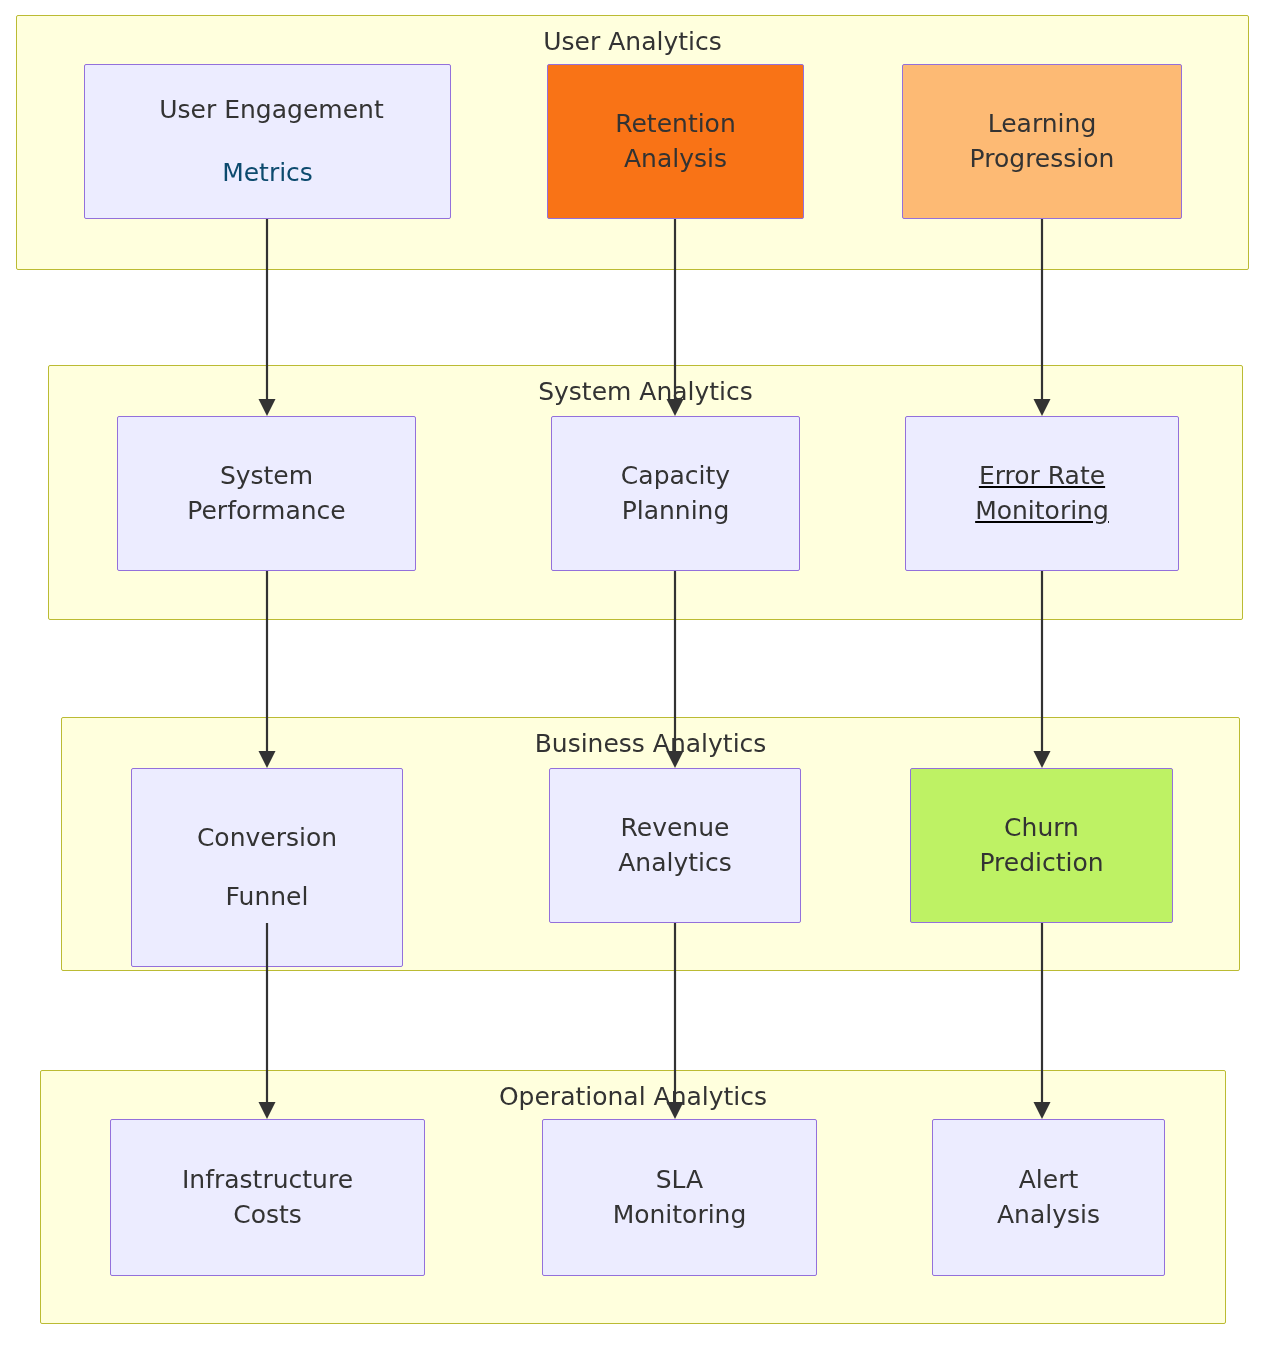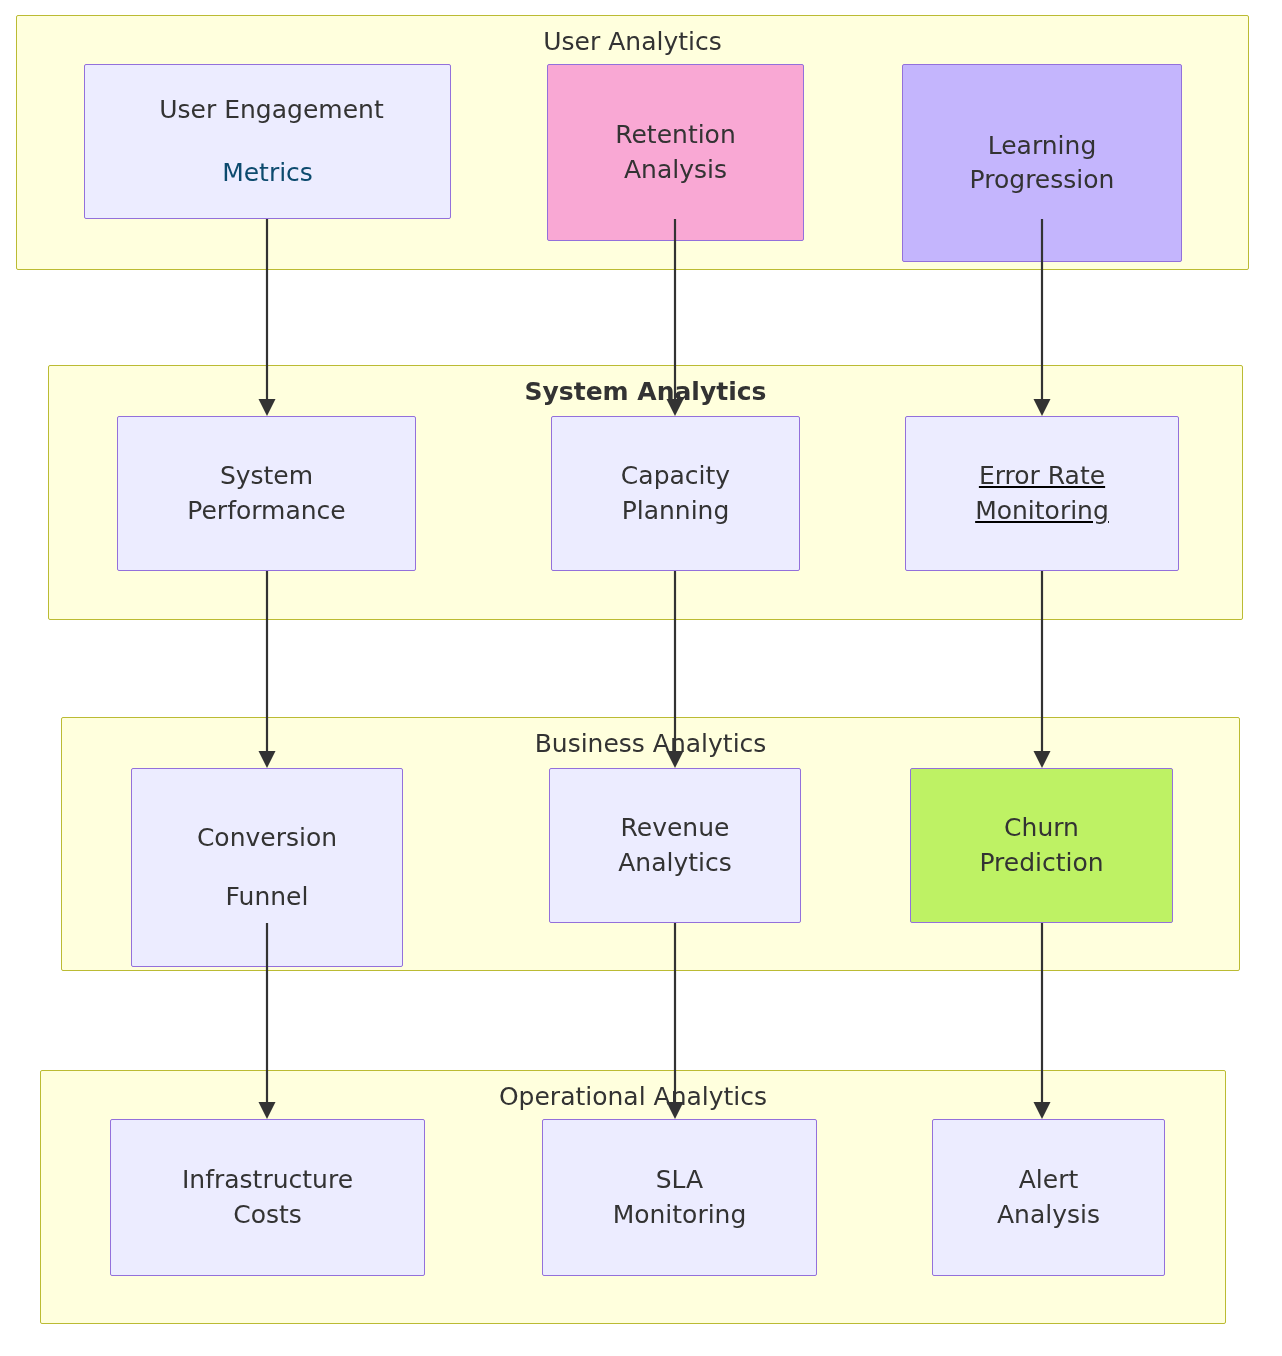--- a/index.html
+++ b/index.html
@@ -106,38 +106,38 @@
       <g>
         <line x1="1042" y1="923" x2="1042" y2="1105" stroke="#333333" stroke-width="2.2"></line>
         <polygon points="1033.5,1102 1050.5,1102 1042,1119" fill="#333333"></polygon>
       </g>
     </svg>
   <div id="cluster-layer">
       <div class="cluster" style="left: 16px; top: 15px; width: 1233px; height: 255px; background: rgb(255, 255, 221); border-color: rgb(187, 187, 51);">
         <div class="cluster-title" style="color: rgb(51, 51, 51);">User Analytics</div>
       </div>
       <div class="cluster" style="left: 48px; top: 365px; width: 1195px; height: 255px; background: rgb(255, 255, 221); border-color: rgb(187, 187, 51);">
-        <div class="cluster-title" style="color: rgb(51, 51, 51); font-weight: bold;">System Analytics</div>
+        <div class="cluster-title" style="color: rgb(51, 51, 51);">System Analytics</div>
       </div>
       <div class="cluster" style="left: 61px; top: 717px; width: 1179px; height: 254px; background: rgb(255, 255, 221); border-color: rgb(187, 187, 51);">
         <div class="cluster-title" style="color: rgb(51, 51, 51);">Business Analytics</div>
       </div>
       <div class="cluster" style="left: 40px; top: 1070px; width: 1186px; height: 254px; background: rgb(255, 255, 221); border-color: rgb(187, 187, 51);">
         <div class="cluster-title" style="color: rgb(51, 51, 51);">Operational Analytics</div>
       </div>
     </div>
 <div class="node" style="left: 84px; top: 64px; width: 367px; height: 155px; background: rgb(236, 236, 255); border-color: rgb(147, 112, 219);">
       <div class="node-line" style="color: rgb(51, 51, 51); margin-left: 8px;">User Engagement</div>
       <div class="node-line" style="color: #0c4a6e; margin-top: 28px;">Metrics</div>
     </div>
-    <div class="node" style="left: 547px; top: 64px; width: 257px; height: 177px; background: #f9a8d4; border-color: rgb(147, 112, 219);">
+    <div class="node" style="left: 547px; top: 64px; width: 257px; height: 155px; background: #f97316; border-color: rgb(147, 112, 219);">
       <div class="node-line" style="color: rgb(51, 51, 51);">Retention</div>
       <div class="node-line" style="color: rgb(51, 51, 51);">Analysis</div>
     </div>
-    <div class="node" style="left: 902px; top: 64px; width: 280px; height: 198px; background: #c4b5fd; border-color: rgb(147, 112, 219);">
+    <div class="node" style="left: 902px; top: 64px; width: 280px; height: 155px; background: #fdba74; border-color: rgb(147, 112, 219);">
       <div class="node-line" style="color: rgb(51, 51, 51);">Learning</div>
       <div class="node-line" style="color: rgb(51, 51, 51);">Progression</div>
     </div>
     <div class="node" style="left: 117px; top: 416px; width: 299px; height: 155px; background: rgb(236, 236, 255); border-color: rgb(147, 112, 219);">
       <div class="node-line" style="color: rgb(51, 51, 51);">System</div>
       <div class="node-line" style="color: rgb(51, 51, 51);">Performance</div>
     </div>
     <div class="node" style="left: 551px; top: 416px; width: 249px; height: 155px; background: rgb(236, 236, 255); border-color: rgb(147, 112, 219);">
       <div class="node-line" style="color: rgb(51, 51, 51);">Capacity</div>
       <div class="node-line" style="color: rgb(51, 51, 51); text-align: right;">Planning</div>

